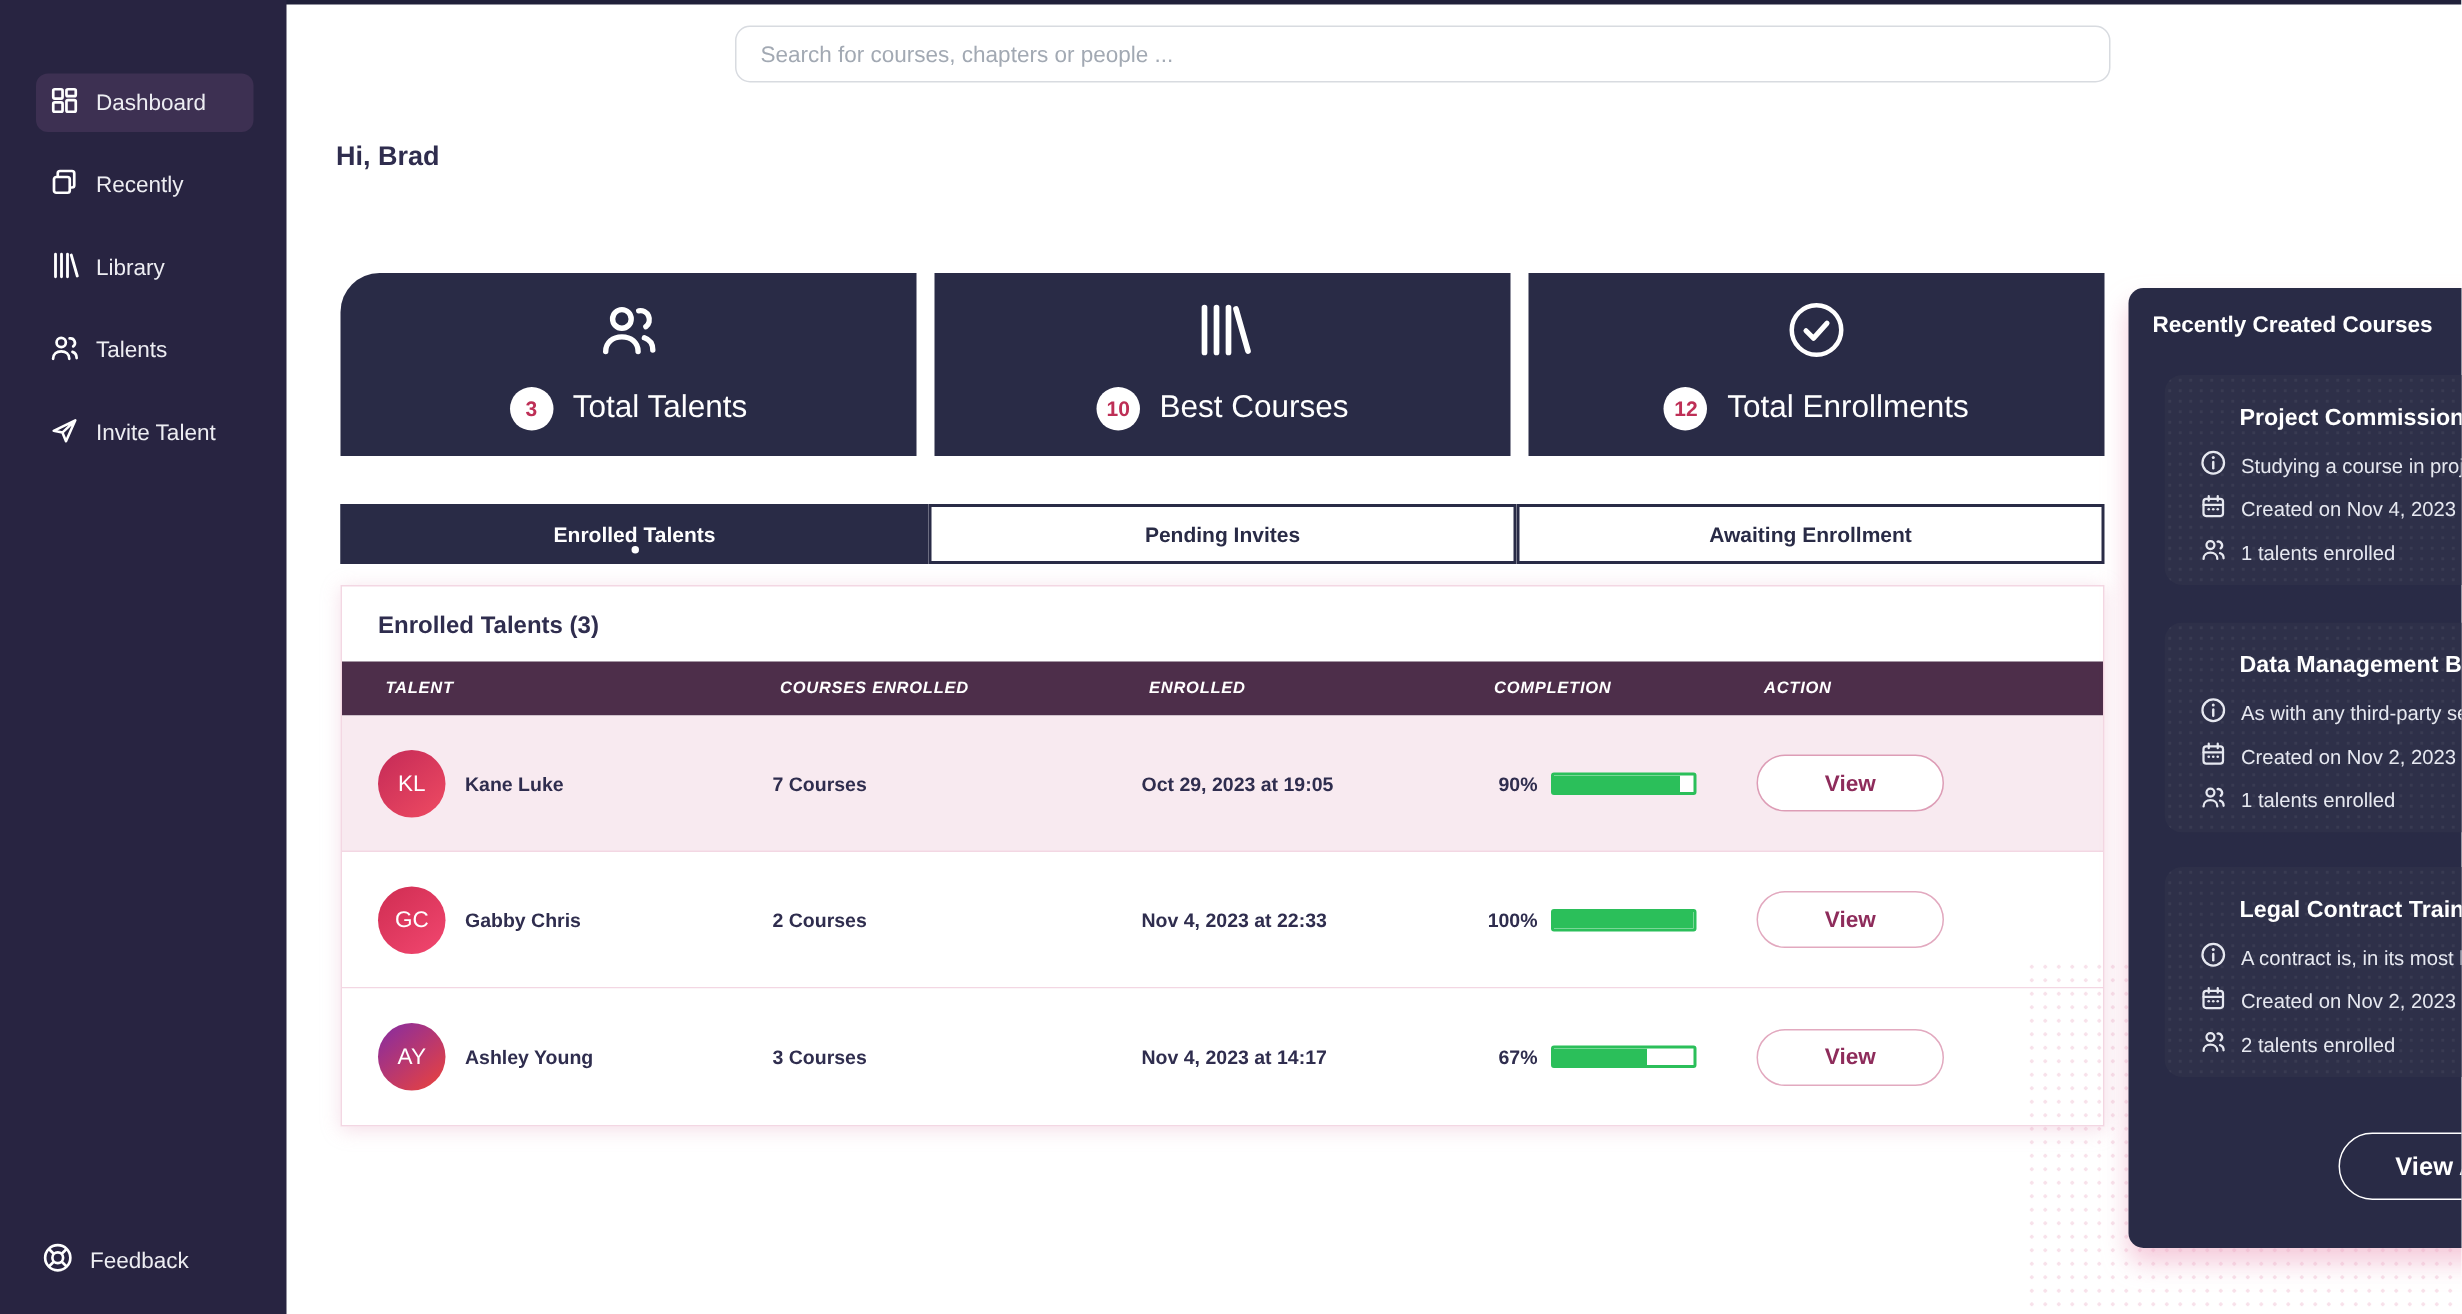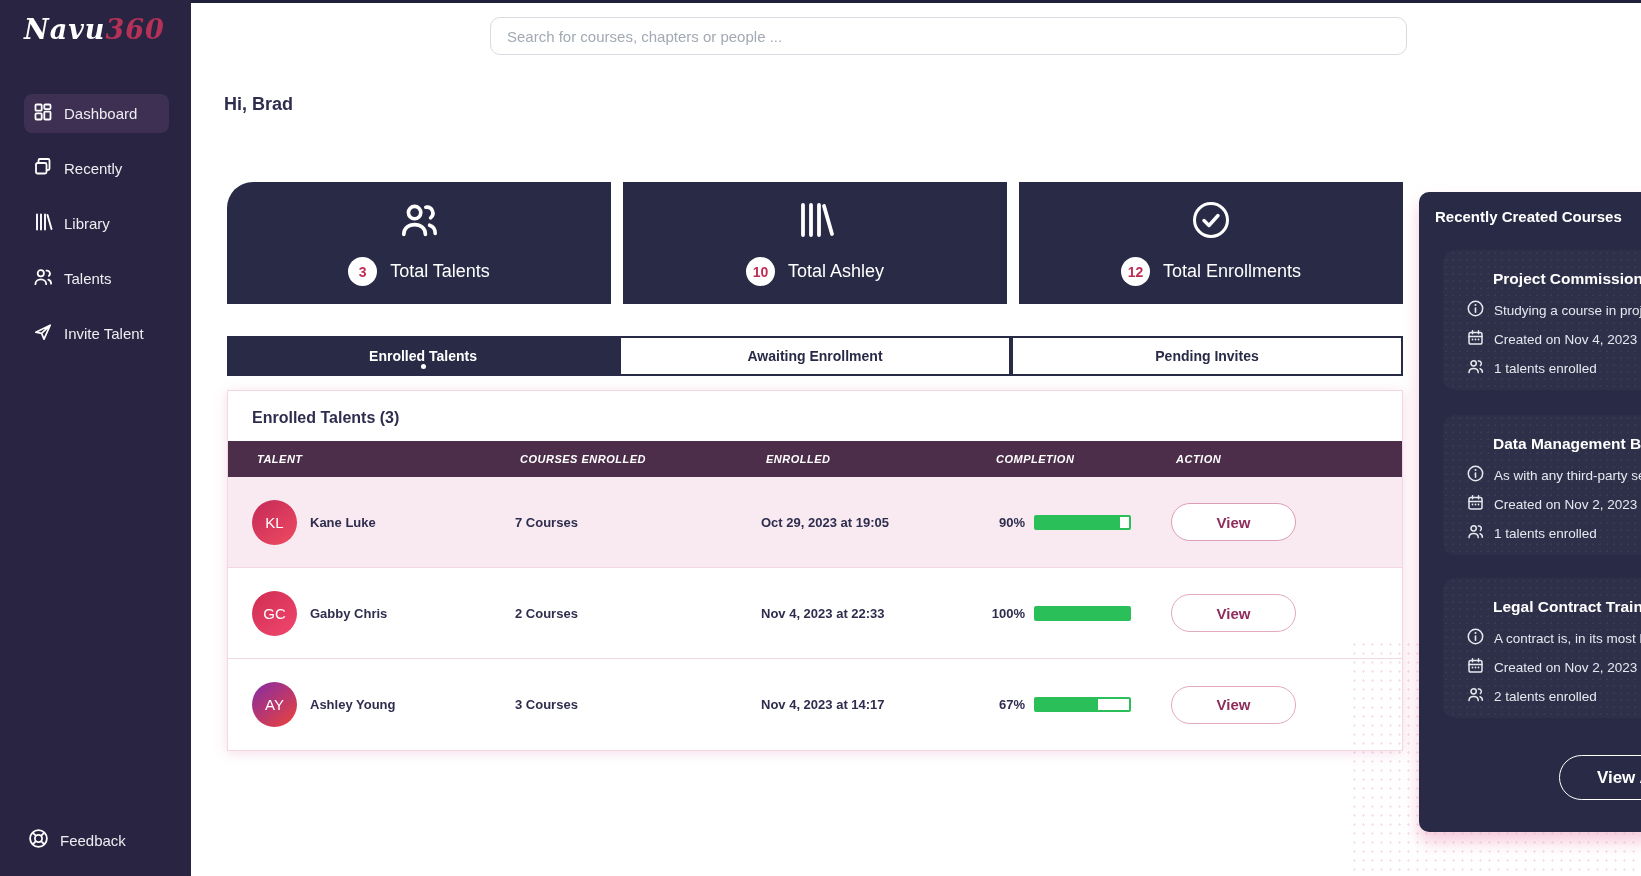--- a/index.html
+++ b/index.html
@@ -31,21 +31,21 @@
   .greeting { position:absolute; left:33px; top:94px; font-size:18px; font-weight:bold; color:#2f2d4e; }
 
   
   .stats { position:absolute; left:36px; top:182px; width:1176px; display:flex; gap:12px; }
   .stat-card { width:384px; height:122px; background:#292b46; color:#fff;
                display:flex; flex-direction:column; align-items:center; justify-content:center; gap:13px; }
   .stat-card.first { border-radius:26px 0 0 0; }
   .stat-foot { display:flex; align-items:center; gap:13px; }
   .stat-circle { width:29px; height:29px; border-radius:50%; background:#fff; color:#be2f56;
                  font-size:14px; font-weight:bold; display:flex; align-items:center; justify-content:center; }
-  .stat-label { font-size:18px; }
+  .stat-label { font-size:21px; }
 
   
   .tabs { position:absolute; left:36px; top:336px; width:1176px; display:flex; }
   .tab { flex:1; height:40px; display:flex; align-items:center; justify-content:center;
          font-size:14px; font-weight:bold; background:#fff; color:#292b46;
          border:2px solid #292b46; cursor:pointer; position:relative; }
   .tab.active { background:#292b46; color:#fff; border-color:#292b46; }
   .tab.active::after { content:""; position:absolute; bottom:5px; left:50%; margin-left:-2px;
                        width:5px; height:5px; border-radius:50%; background:#fff; }
 
@@ -143,21 +143,20 @@
         <circle cx="5.5" cy="10.5" r=".9" fill="currentColor"></circle>
         <circle cx="8.5" cy="10.5" r=".9" fill="currentColor"></circle>
         <circle cx="11.5" cy="10.5" r=".9" fill="currentColor"></circle>
       </g>
   </defs>
 </svg>
 
 <div class="top-line"></div>
 
 <div class="sidebar">
-  <div class="logo"><span>Navu</span><span class="accent">360</span></div>
   <div class="nav">
     <div class="nav-item active">
       <span><svg width="20" height="20" viewBox="0 0 20 20" color="#fff">
             <use href="#i-dash"></use>
           </svg></span>
       <span>Dashboard</span>
     </div>
     <div class="nav-item">
       <span><svg width="20" height="20" viewBox="0 0 20 20" color="#fff">
             <use href="#i-courses"></use>
@@ -208,38 +207,38 @@
         <span class="stat-circle">3</span>
         <span class="stat-label">Total Talents</span>
       </div>
     </div>
     <div class="stat-card">
       <span><svg width="40" height="40" viewBox="0 0 20 20" color="#fff">
             <use href="#i-library"></use>
           </svg></span>
       <div class="stat-foot">
         <span class="stat-circle">10</span>
-        <span class="stat-label">Total Ashley</span>
+        <span class="stat-label">Best Courses</span>
       </div>
     </div>
     <div class="stat-card">
       <span><svg width="40" height="40" viewBox="0 0 40 40" color="#fff">
             <use href="#i-check"></use>
           </svg></span>
       <div class="stat-foot">
         <span class="stat-circle">12</span>
         <span class="stat-label">Total Enrollments</span>
       </div>
     </div>
   </div>
 
   <div class="tabs">
     <div class="tab active">Enrolled Talents</div>
+    <div class="tab">Pending Invites</div>
     <div class="tab">Awaiting Enrollment</div>
-    <div class="tab">Pending Invites</div>
   </div>
 
   <div class="table-card">
     <div class="table-title">Enrolled Talents (3)</div>
     <div class="thead">
       <span>TALENT</span>
       <span>COURSES ENROLLED</span>
       <span>ENROLLED</span>
       <span>COMPLETION</span>
       <span>ACTION</span>

